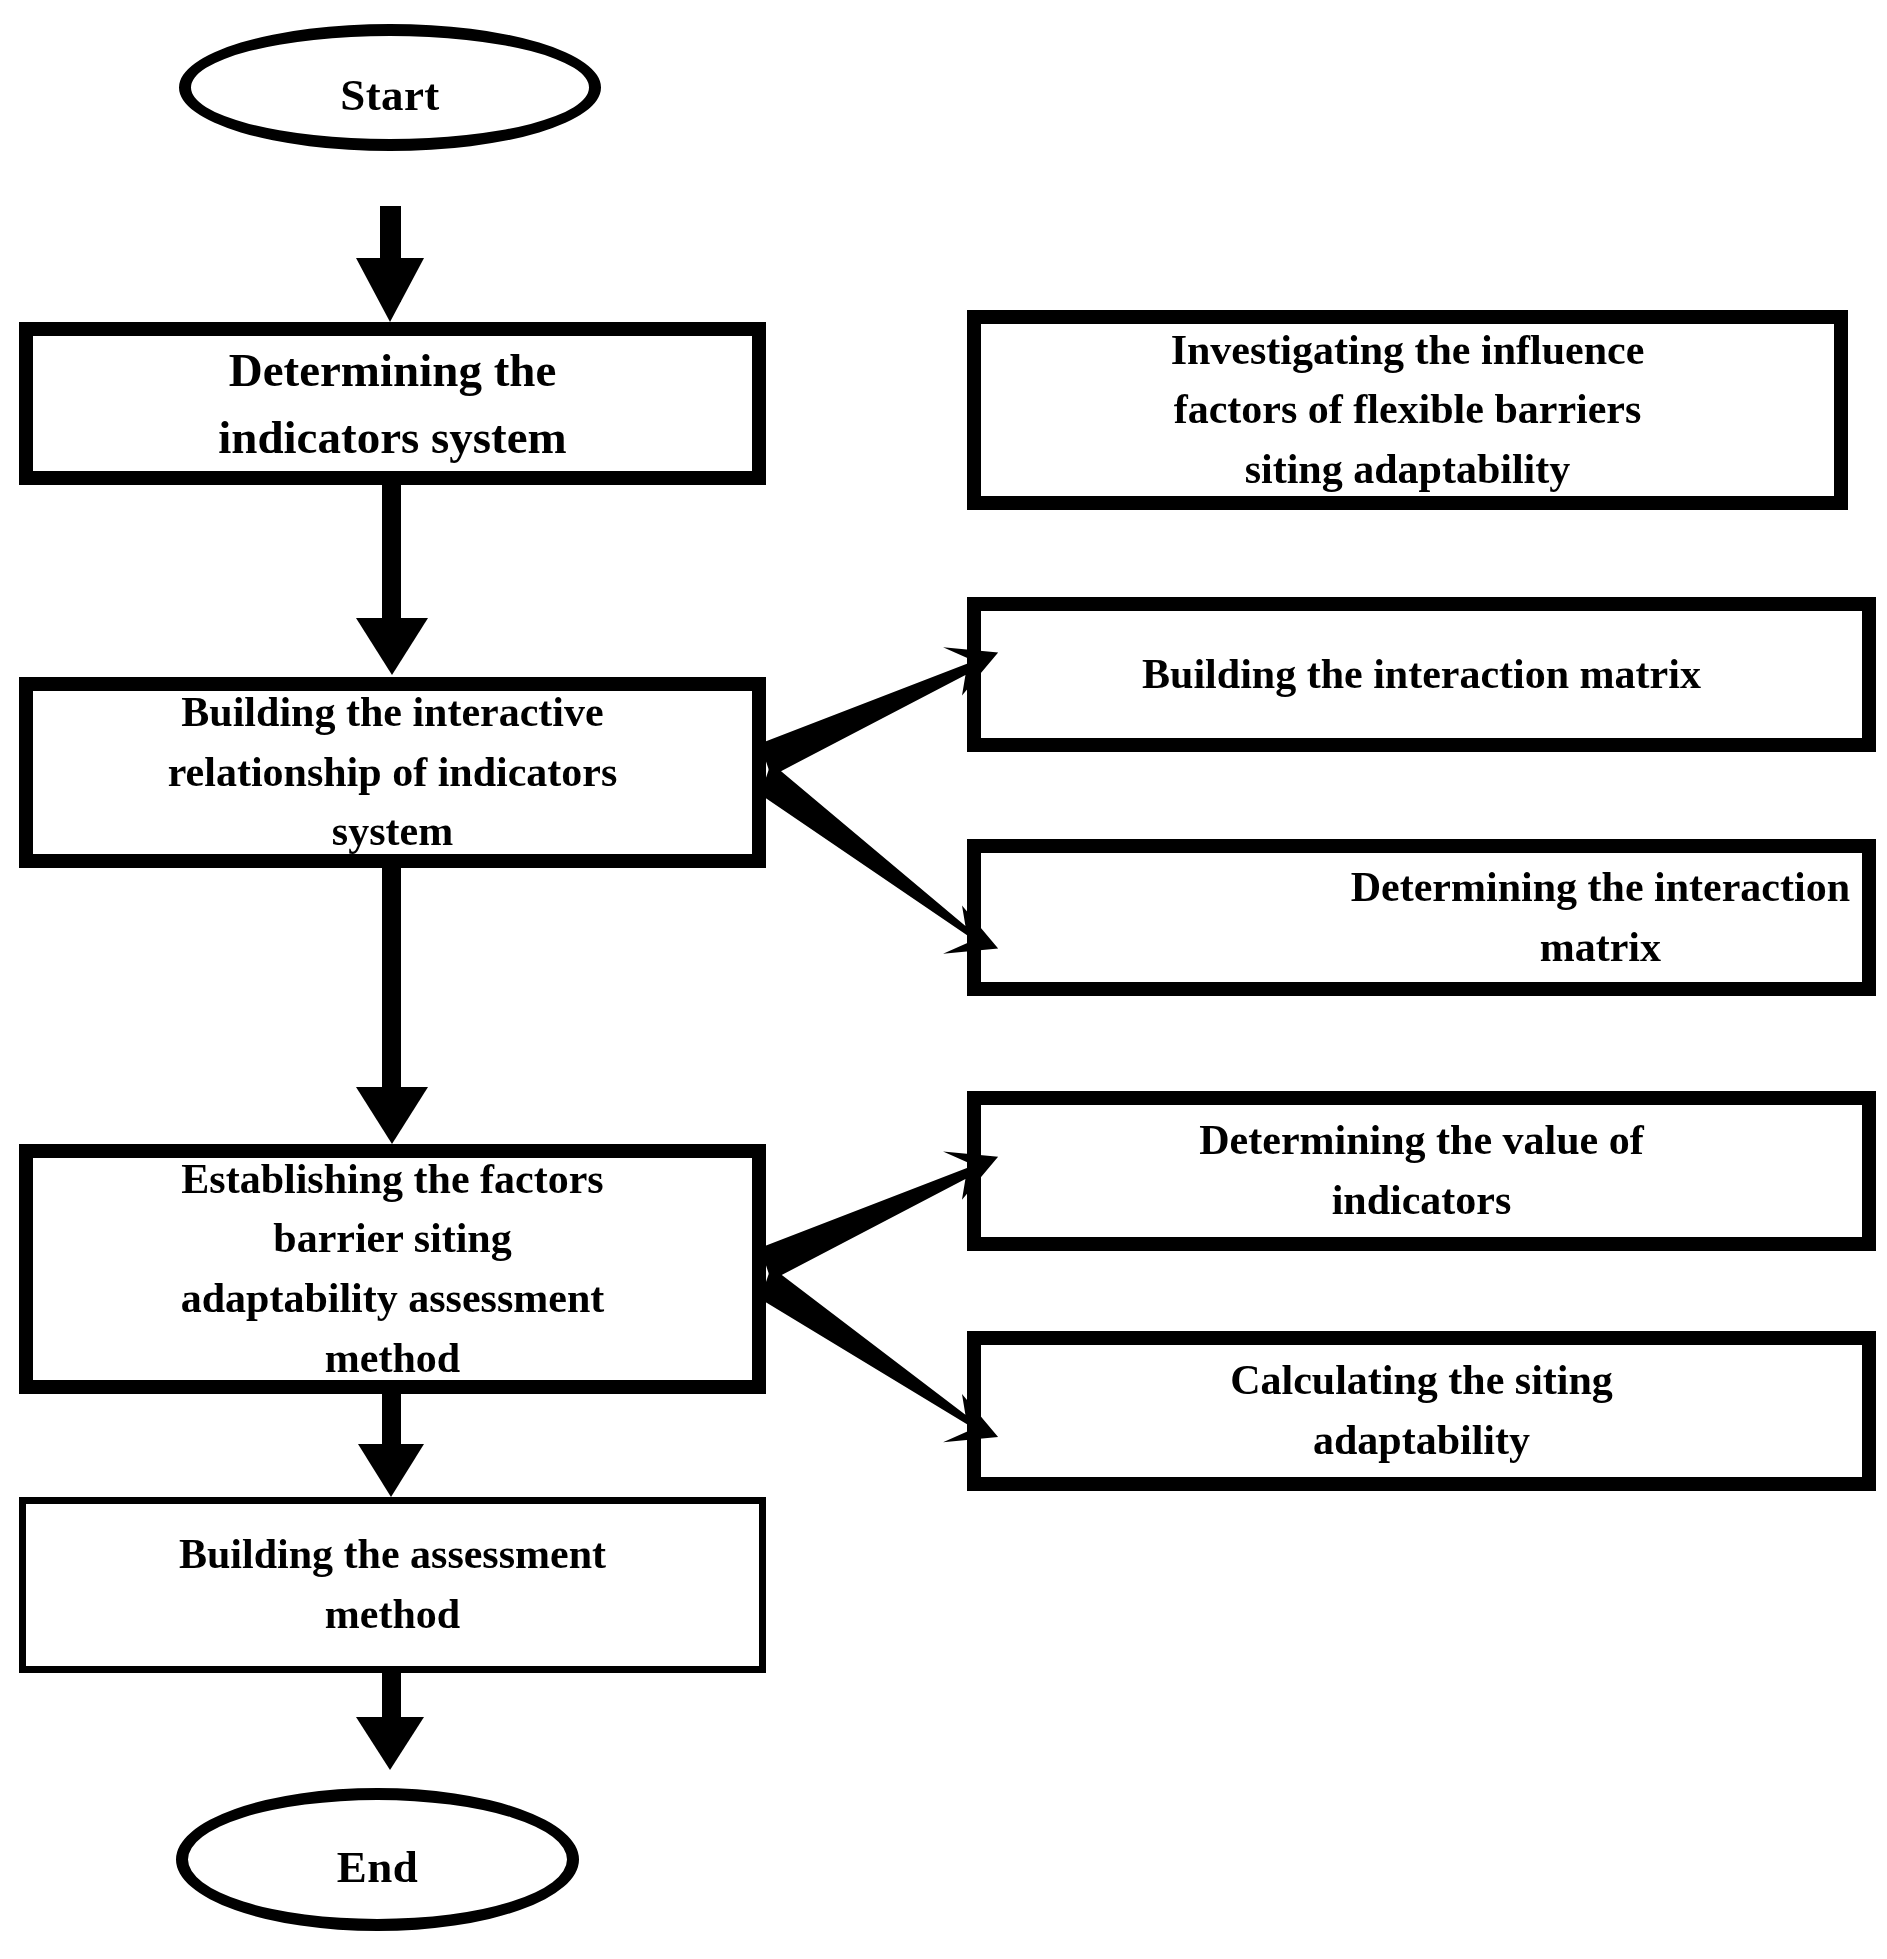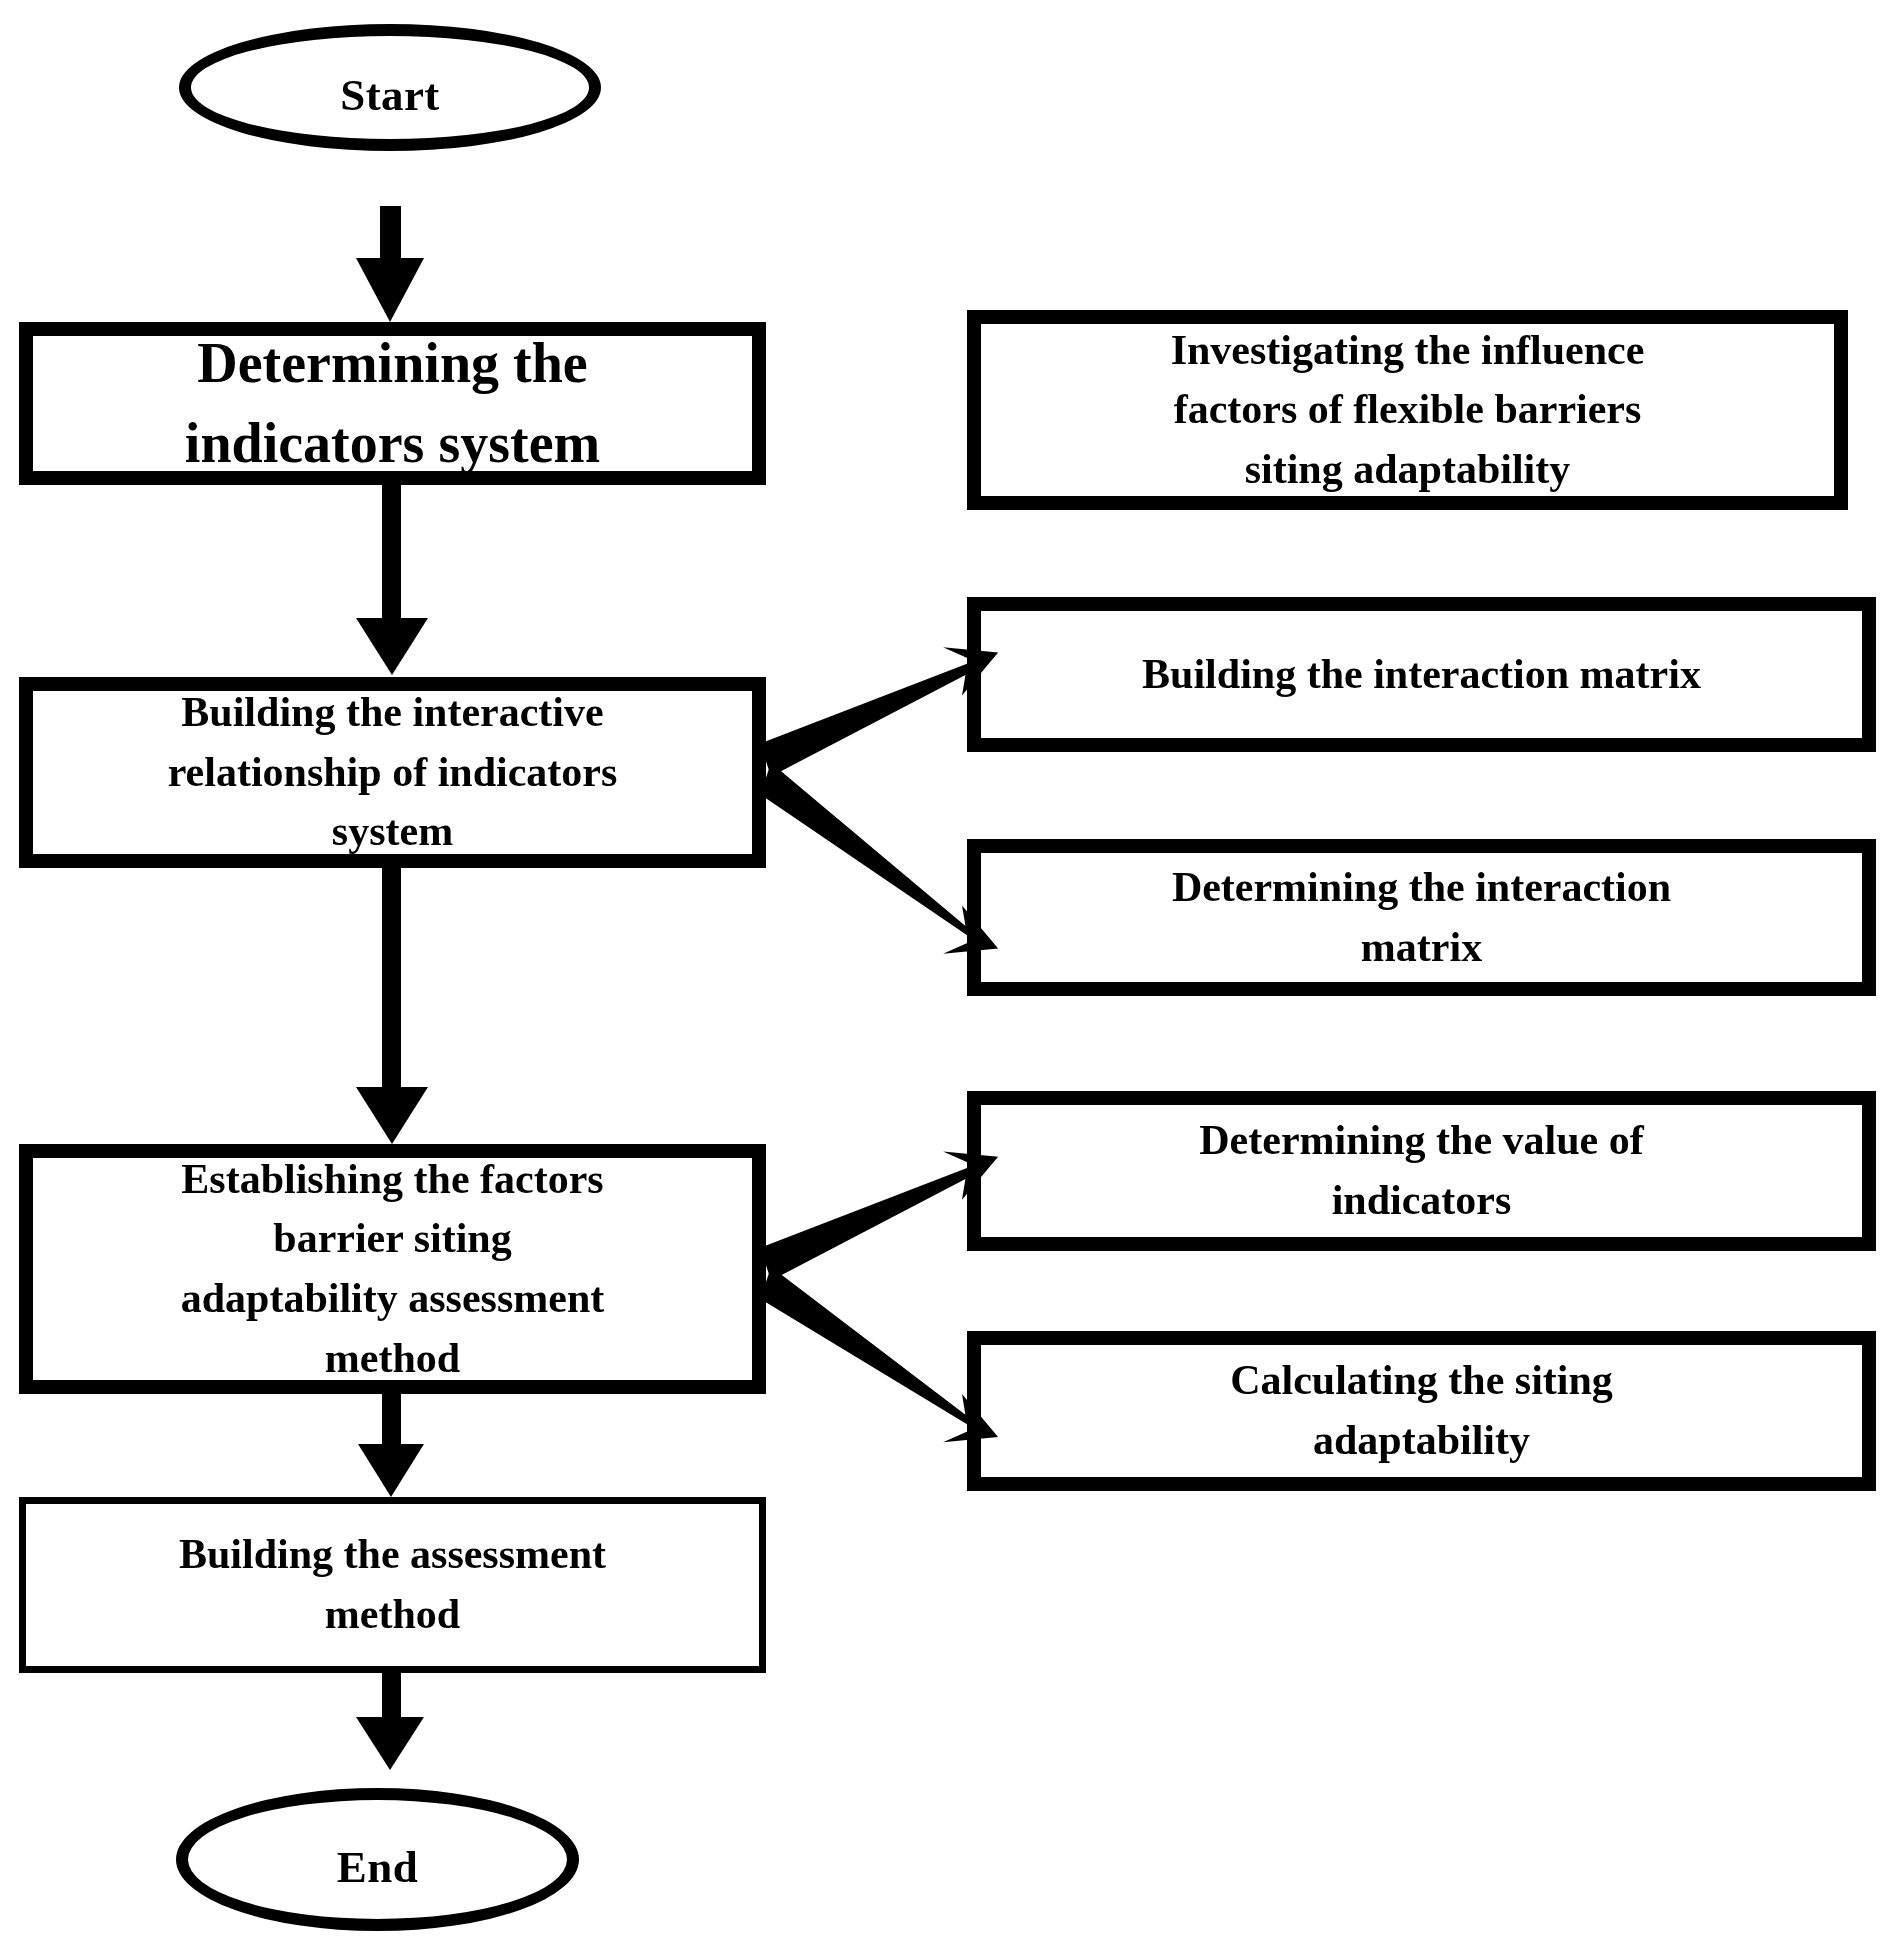--- a/index.html
+++ b/index.html
@@ -80,21 +80,21 @@
 <div id="canvas">
 
   <div class="terminal" style="left:179px; top:24px; width:422px; height:127px;">
     <span class="label">Start</span>
   </div>
 
   <div class="vline" style="left:380px; top:206px; width:20.6px; height:96px;"></div>
   <div class="arrowhead-down" style="left:356px; top:258px; border-left:34px solid transparent; border-right:34px solid transparent; border-top:64px solid #000000;"></div>
 
   <div class="node bw-heavy" style="left:19px; top:322px; width:747px; height:163px;">
-    <span class="label" style="font-size:56px;">Determining  the
+    <span class="label" style="font-size:47px;">Determining  the
 indicators system</span>
   </div>
 
   <div class="node bw-heavy" style="left:967px; top:310px; width:881px; height:200px;">
     <span class="label" style="font-size:42px;">Investigating the influence
 factors of flexible barriers
 siting adaptability</span>
   </div>
 
   <div class="vline" style="left:382px; top:485px; width:19px; height:160px;"></div>
@@ -103,21 +103,21 @@
   <div class="node bw-heavy" style="left:19px; top:677px; width:747px; height:191px;align-items:center;">
     <span class="label" style="font-size:42px;">Building the interactive
 relationship of indicators
 system</span>
   </div>
 
   <div class="node bw-heavy" style="left:967px; top:597px; width:909px; height:155px;">
     <span class="label" style="font-size:42px;">Building the interaction matrix</span>
   </div>
 
-  <div class="node bw-heavy" style="left:967px; top:839px; width:909px; height:157px;">
+  <div class="node bw-heavy" style="left:967px; top:839px; width:909px; height:157px;justify-content:flex-end;">
     <span class="label" style="font-size:42px;">Determining the interaction
 matrix</span>
   </div>
 
   <svg class="diag-svg" style="left:740px; top:594px;" width="284" height="413" viewBox="0 0 330 480">
     <polygon fill="#000000" points="30,194 28,172 272,78 236,62 300,68 258,118 262,94 36,212"></polygon>
     <polygon fill="#000000" points="30,214 36,196 262,386 258,362 300,412 236,418 272,402 28,236"></polygon>
   </svg>
 
   <div class="vline" style="left:382px; top:868px; width:19px; height:250px;"></div>

